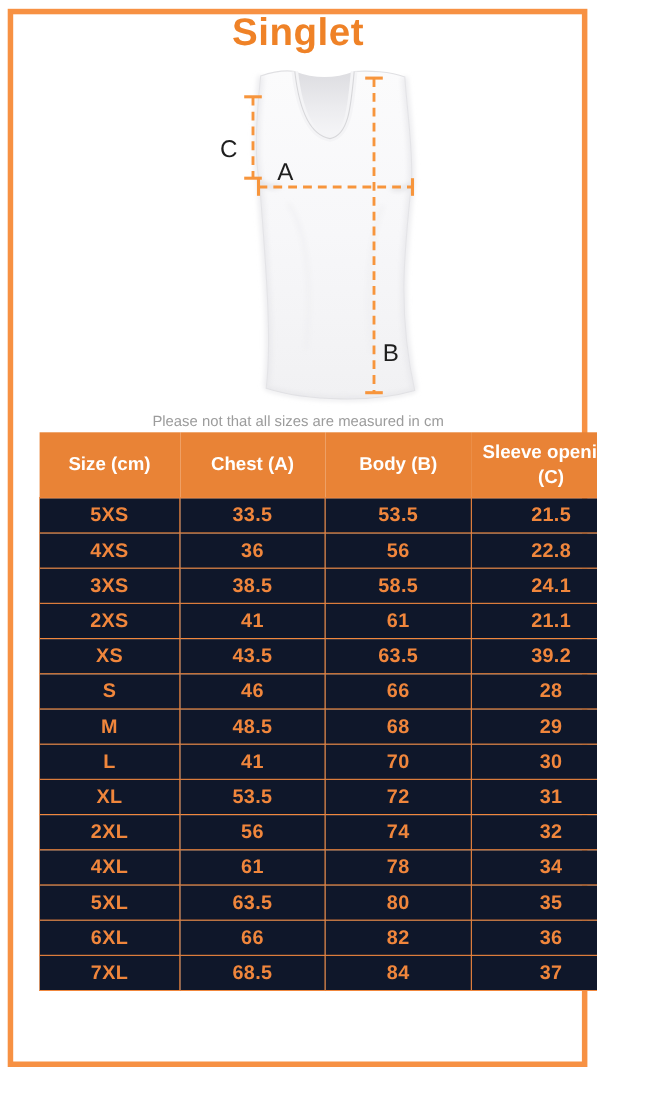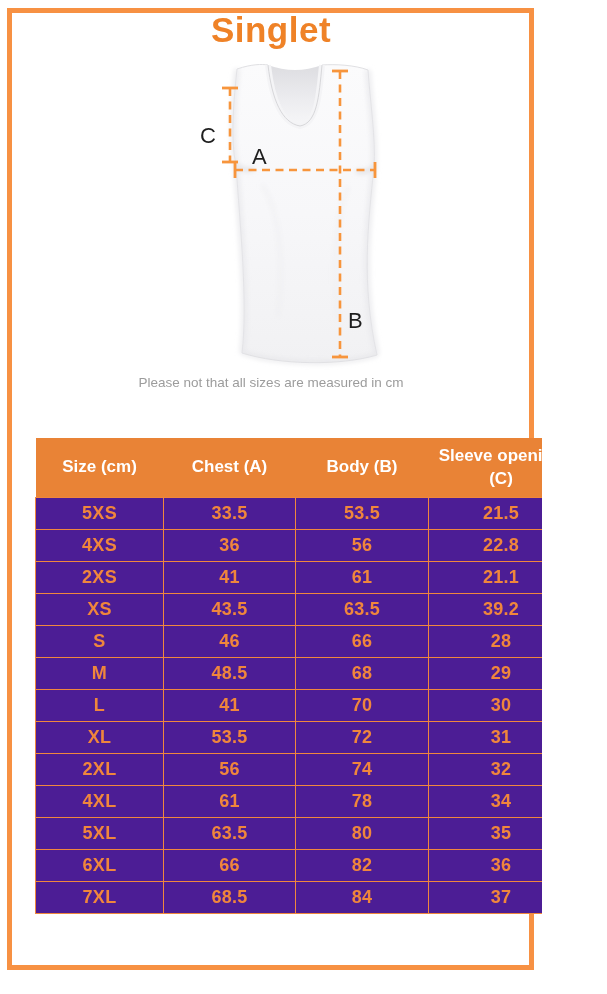--- a/index.html
+++ b/index.html
@@ -30,32 +30,32 @@
   .figure svg{display:block;width:100%;height:100%;}
   .dash{stroke:var(--dash-orange);stroke-width:2.6;fill:none;stroke-dasharray:8 5.5;}
   .tick{stroke:var(--dash-orange);stroke-width:2.8;fill:none;}
   .mlabel{font-family:"Liberation Sans",sans-serif;font-size:22px;font-weight:500;fill:var(--label-black);}
   .notes{
     position:absolute;top:371px;left:0;width:100%;text-align:center;
     color:var(--note-gray);font-size:13.5px;line-height:24px;
   }
   .notes p{margin:0;}
   table.size-table{
-    position:absolute;left:35px;top:438px;width:538px;
+    position:absolute;left:35px;top:393px;width:538px;
     border-collapse:collapse;table-layout:fixed;
   }
   table.size-table th{
     background:var(--header-bg);color:#ffffff;font-weight:700;font-size:17px;
     height:59px;padding:0 6px;text-align:center;vertical-align:middle;
     line-height:1.3;border:none;
   }
   table.size-table td{
     border:1.5px solid var(--cell-border);color:var(--cell-text);
     font-size:18px;font-weight:700;text-align:center;vertical-align:middle;
-    height:31px;padding:0;background:#4c1d95;letter-spacing:.3px;
+    height:31px;padding:0;background:#0f172a;letter-spacing:.3px;
   }
   table.size-table td:first-child{font-weight:800;}
 </style>
 </head>
 <body>
 
 <div class="page">
 
   <div class="frame"></div>
 
@@ -149,20 +149,26 @@
           <td>53.5</td>
           <td>21.5</td>
         </tr>
         <tr>
           <td>4XS</td>
           <td>36</td>
           <td>56</td>
           <td>22.8</td>
         </tr>
         <tr>
+          <td>3XS</td>
+          <td>38.5</td>
+          <td>58.5</td>
+          <td>24.1</td>
+        </tr>
+        <tr>
           <td>2XS</td>
           <td>41</td>
           <td>61</td>
           <td>21.1</td>
         </tr>
         <tr>
           <td>XS</td>
           <td>43.5</td>
           <td>63.5</td>
           <td>39.2</td>

